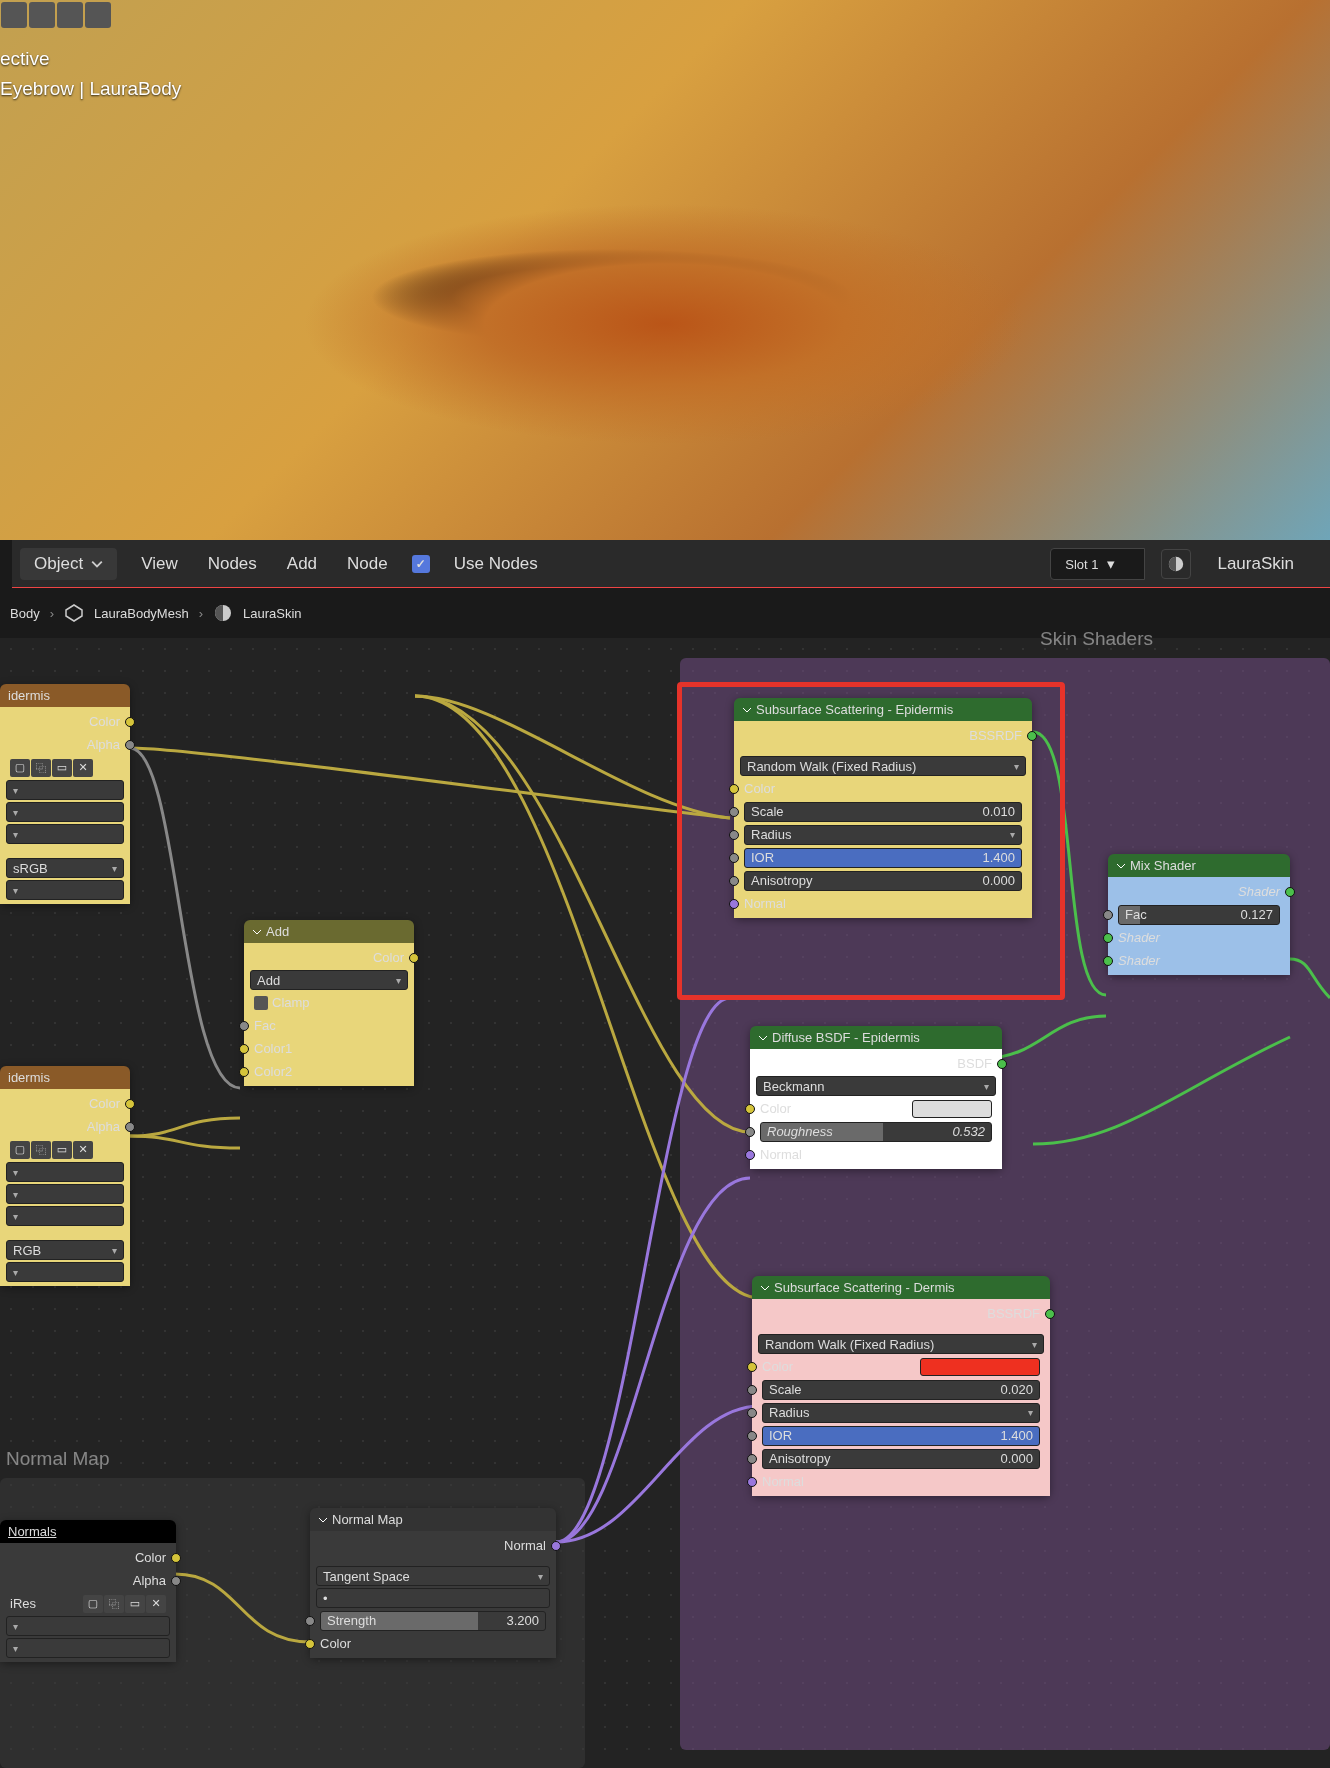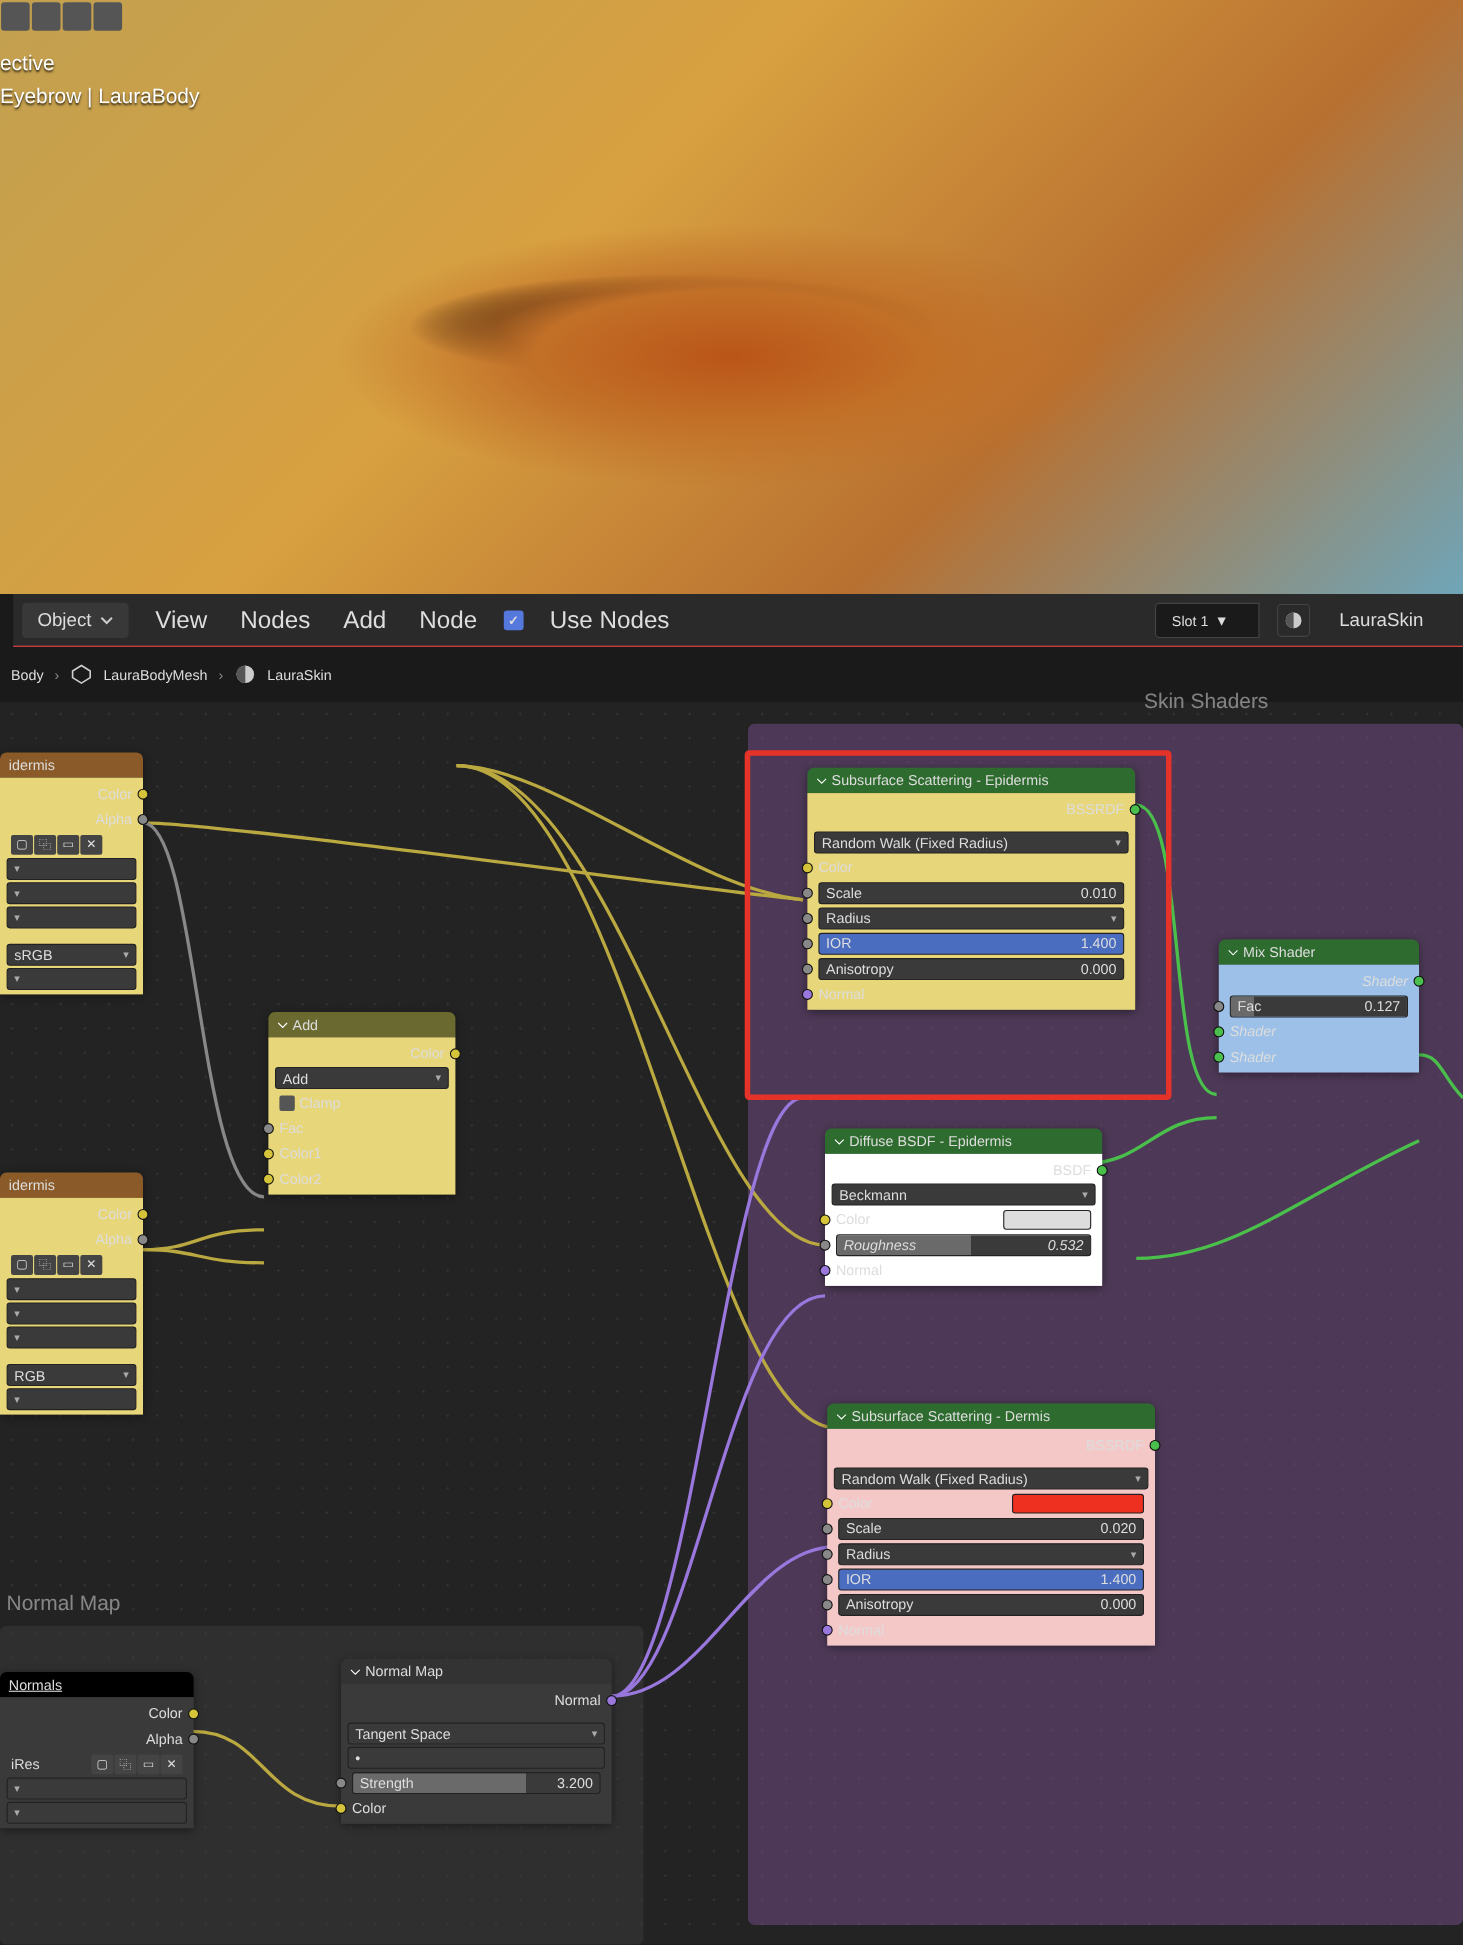--- a/index.html
+++ b/index.html
@@ -5,21 +5,21 @@
 * { margin:0; padding:0; box-sizing:border-box; font-family:-apple-system,BlinkMacSystemFont,"Segoe UI",sans-serif; font-size:13px; color:#ddd; }
 body { background:#1a1a1a; width:1330px; height:1768px; overflow:hidden; position:relative; }
 .viewport { position:absolute; top:0; left:0; width:100%; height:540px; background:linear-gradient(135deg,#c2a050 0%,#d8a040 40%,#b87030 70%,#6fa5b8 100%); overflow:hidden; }
 .viewport::after{content:"";position:absolute;left:0;top:0;right:0;bottom:0;background:radial-gradient(ellipse 600px 200px at 50% 60%,#ba5518 0%,#c27028 30%,transparent 60%),radial-gradient(ellipse 400px 80px at 46% 55%,#000 0%,#1a1208 40%,transparent 60%);}
 .overlay-text { position:absolute; color:#fff; text-shadow:0 1px 2px rgba(0,0,0,.8); }
 .toolbar-top { position:absolute; top:0; left:0; height:30px; display:flex; }
 .tb-btn { width:26px; height:26px; background:#555; margin:2px 1px; border-radius:3px; }
 .menubar { position:absolute; top:540px; left:0; width:100%; height:48px; background:#2a2a2a; display:flex; align-items:center; padding:0 8px; gap:18px; border-bottom:1px solid #ef4444;margin-left:12px; }
 .menu-dropdown { background:#383838; border-radius:4px; padding:6px 14px; display:flex; align-items:center; gap:8px; }
 .menu-dropdown svg{width:12px;height:12px;}
-.menu-item { padding:4px 6px; cursor:pointer; font-size:22px; }
+.menu-item { padding:4px 6px; cursor:pointer; font-size:17px; }
 .checkbox { width:18px; height:18px; background:#5578dd; border-radius:3px; display:inline-flex; align-items:center; justify-content:center; font-size:12px; font-weight:bold; }
 .slot-select { background:#1a1a1a; border:1px solid #444; border-radius:4px 0 0 4px; padding:6px 30px 6px 14px; font-size:15px; }
 .mat-icon { width:30px;height:30px;border:1px solid #444;border-radius:4px;display:flex;align-items:center;justify-content:center;background:#2a2a2a;}
 .mat-icon svg{width:18px;height:18px;}
 .mat-name{font-size:17px;}
 .breadcrumb { position:absolute; top:588px; left:0; width:100%; height:50px; display:flex; align-items:center; padding:0 10px; gap:10px; font-size:17px; }
 .bc-sep { color:#888; }
 .bc-icon{display:inline-flex;width:20px;height:20px;}
 .node-canvas { position:absolute; top:638px; left:0; width:100%; height:1130px; background:#232323; }
 .dots{position:absolute;inset:0;background-image:radial-gradient(circle,#333 1px,transparent 1px);background-size:22px 22px;}

